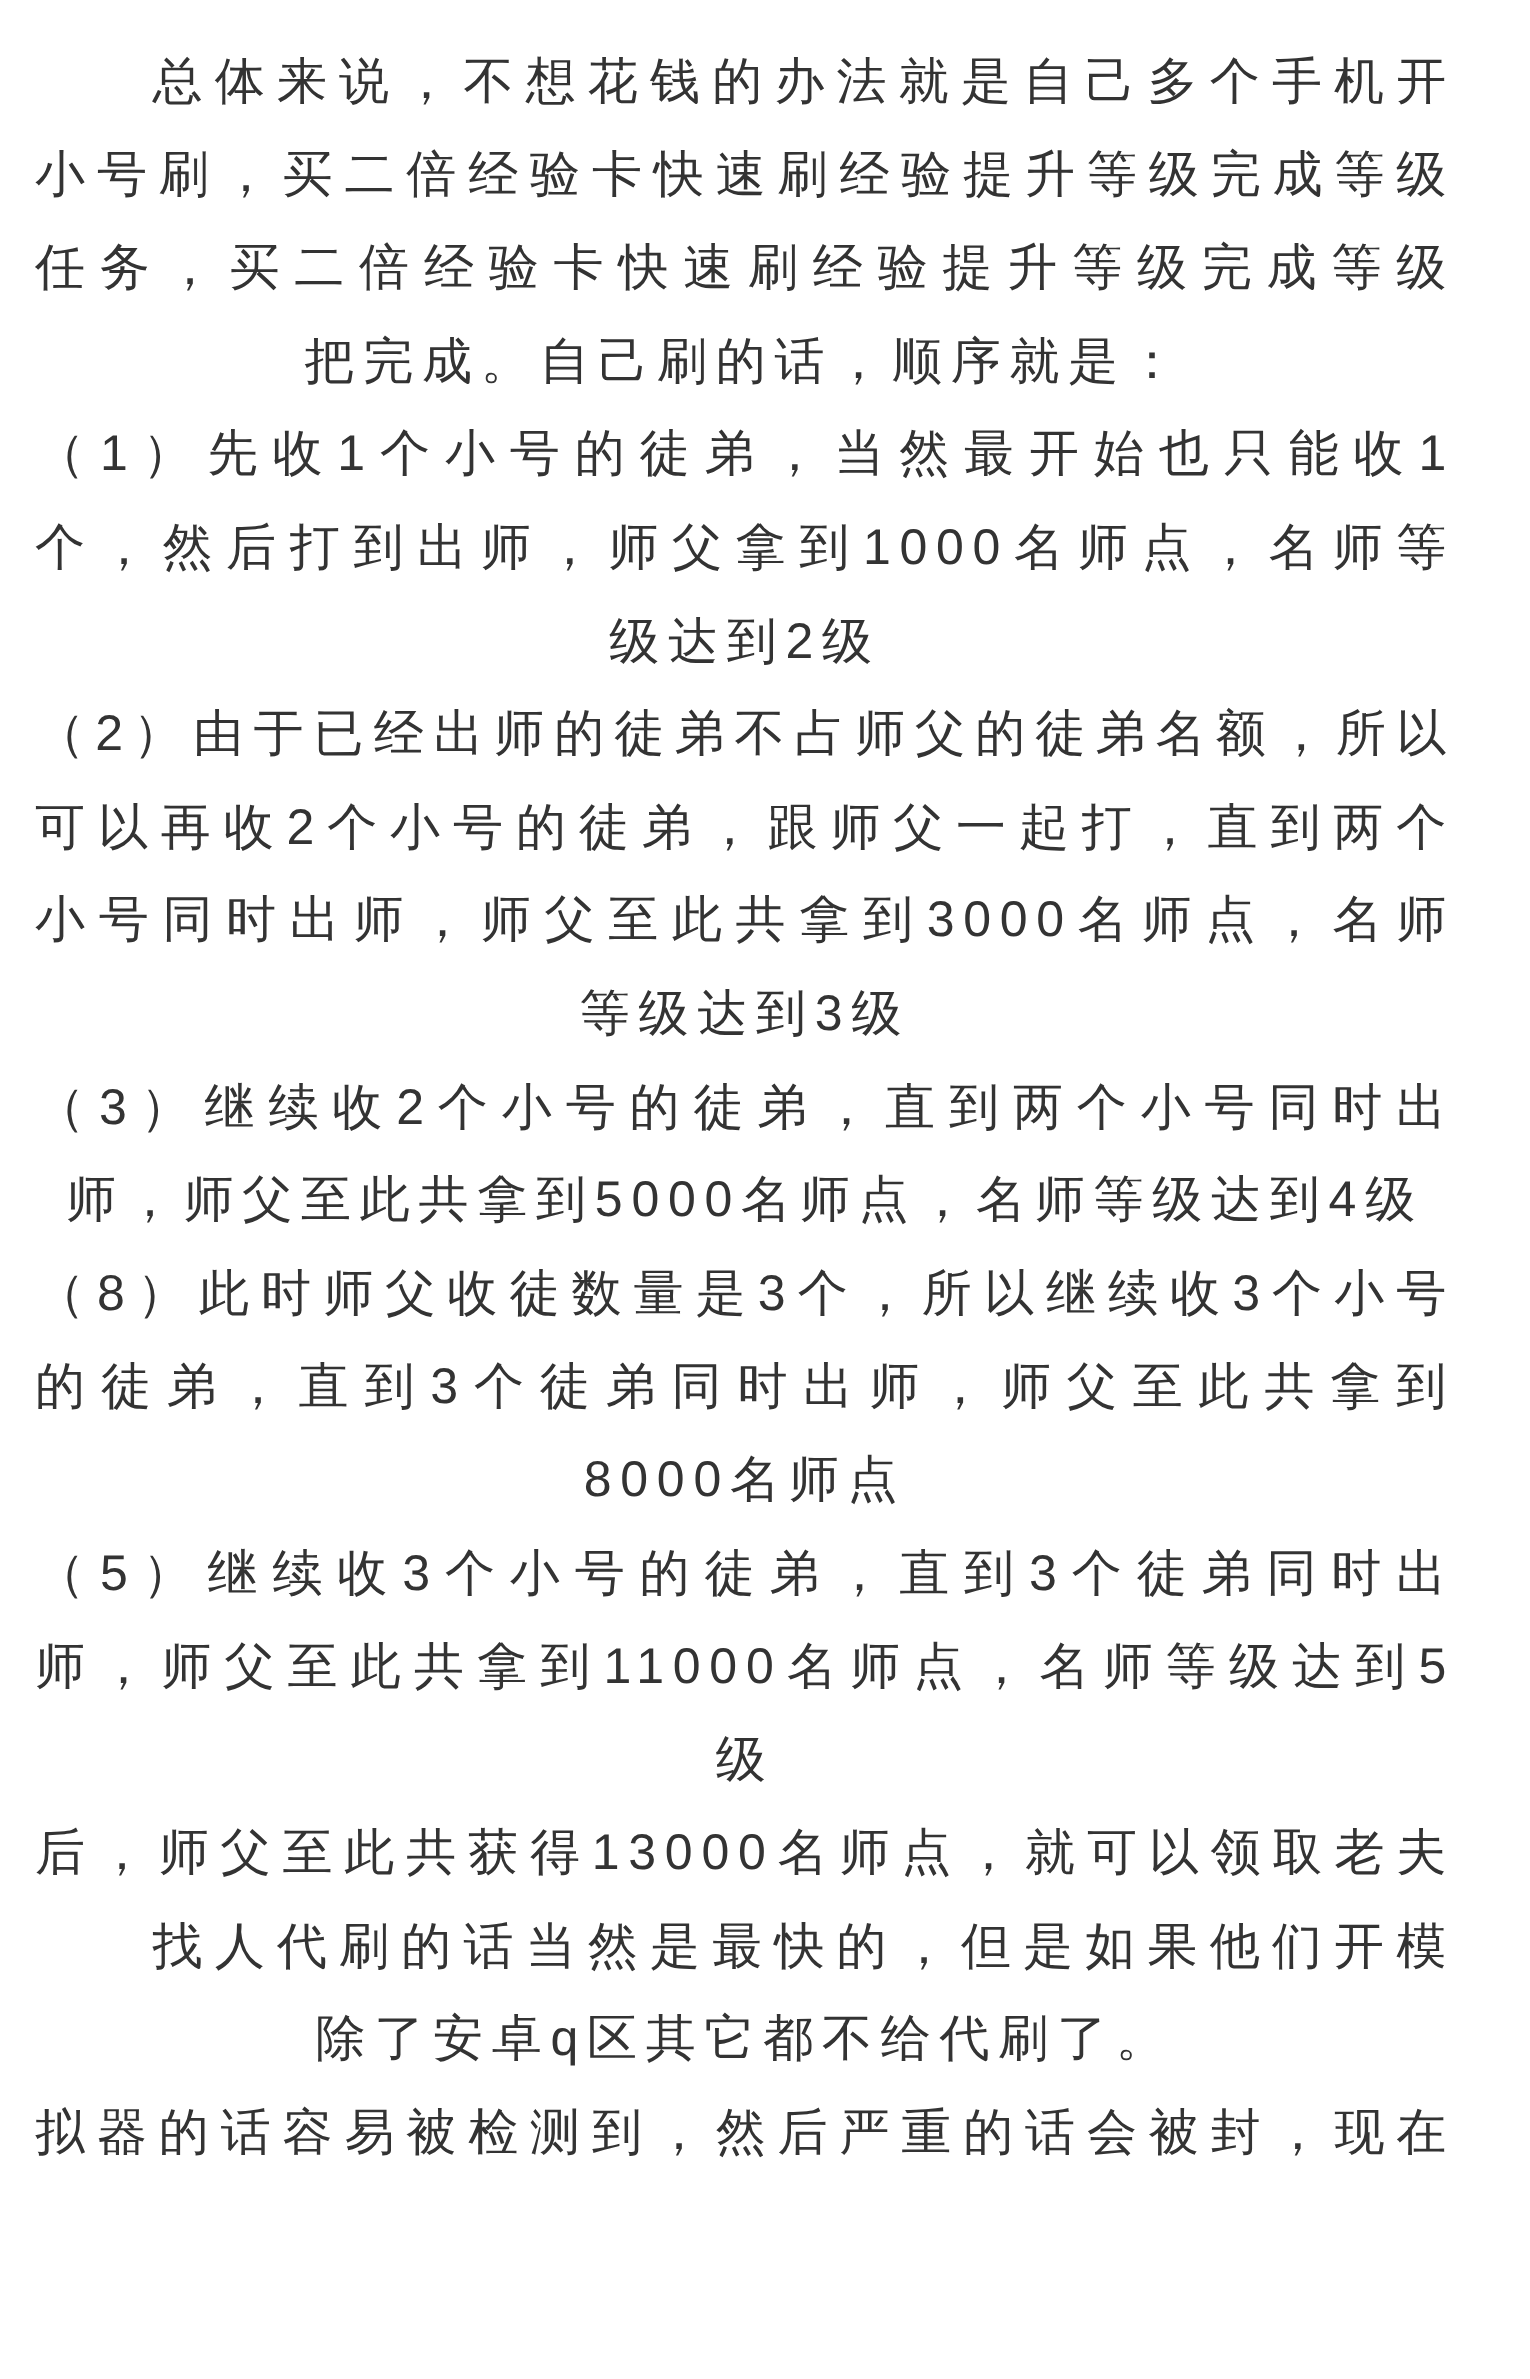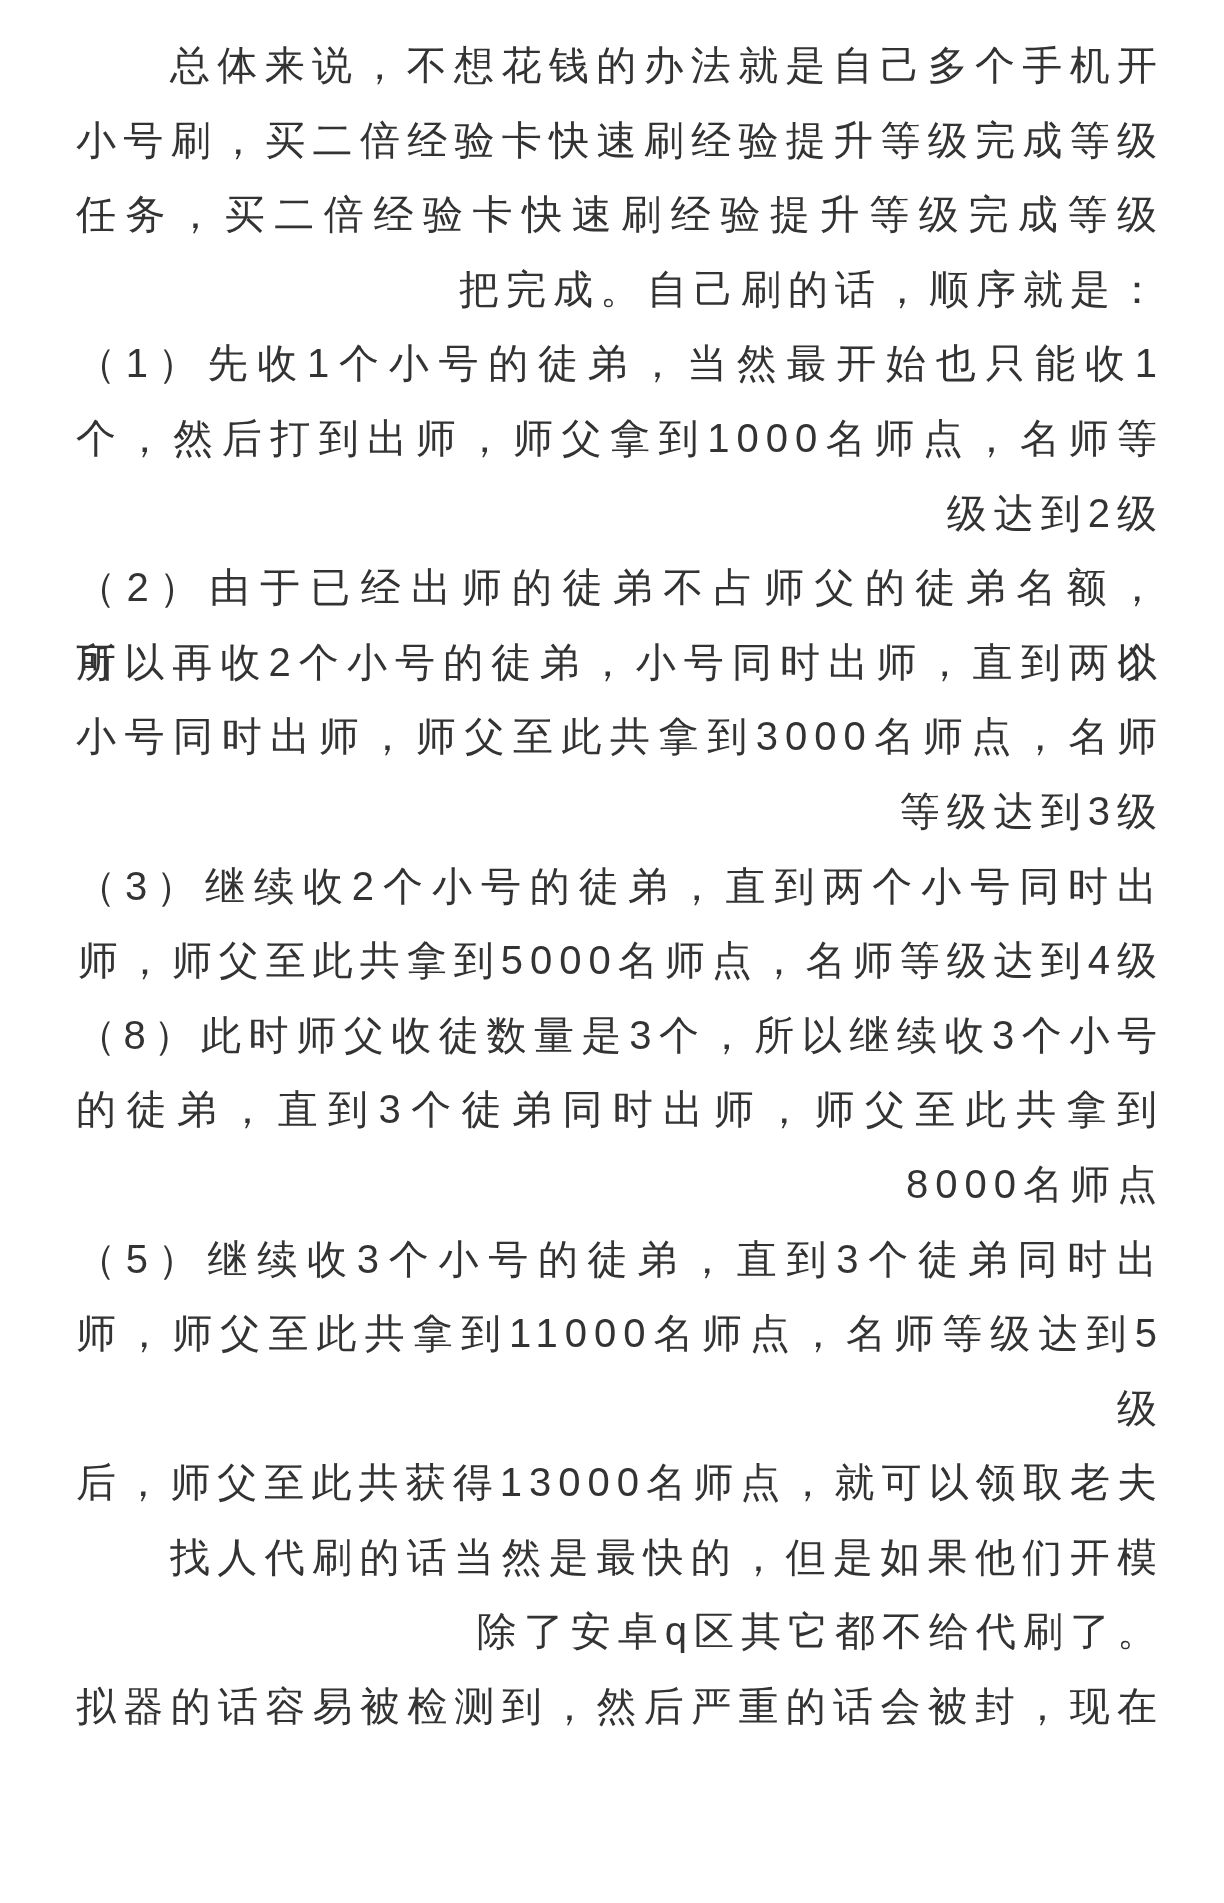--- a/index.html
+++ b/index.html
@@ -9,29 +9,29 @@
   }
   body {
     width: 1224px;
     height: 1903px;
     overflow: hidden;
     font-family: "Liberation Sans", sans-serif;
   }
   .doc {
     box-sizing: border-box;
     width: 1224px;
-    padding: 28px 60px 0 76px;
+    padding: 28px 60px 0 28px;
     color: #333333;
     font-size: 40px;
     line-height: 74.6px;
     letter-spacing: 7px;
   }
   .line {
     height: 74.6px;
-    text-align: right;
+    text-align: center;
     word-break: keep-all;
   }
   .line.fill {
     text-align: justify;
     text-align-last: justify;
   }
   .line.indent {
     text-indent: 94px;
   }
 </style>
@@ -46,21 +46,21 @@
         <div class="line fill">任务，买二倍经验卡快速刷经验提升等级完成等级</div>
         <div class="line">把完成。自己刷的话，顺序就是：</div>
       </div>
       <div>
         <div class="line fill">（1）先收1个小号的徒弟，当然最开始也只能收1</div>
         <div class="line fill">个，然后打到出师，师父拿到1000名师点，名师等</div>
         <div class="line">级达到2级</div>
       </div>
       <div>
         <div class="line fill">（2）由于已经出师的徒弟不占师父的徒弟名额，所以</div>
-        <div class="line fill">可以再收2个小号的徒弟，小号同时出师，直到两个</div>
+        <div class="line fill">可以再收2个小号的徒弟，跟师父一起打，直到两个</div>
         <div class="line fill">小号同时出师，师父至此共拿到3000名师点，名师</div>
         <div class="line">等级达到3级</div>
       </div>
       <div>
         <div class="line fill">（3）继续收2个小号的徒弟，直到两个小号同时出</div>
         <div class="line">师，师父至此共拿到5000名师点，名师等级达到4级</div>
       </div>
       <div>
         <div class="line fill">（8）此时师父收徒数量是3个，所以继续收3个小号</div>
         <div class="line fill">的徒弟，直到3个徒弟同时出师，师父至此共拿到</div>

